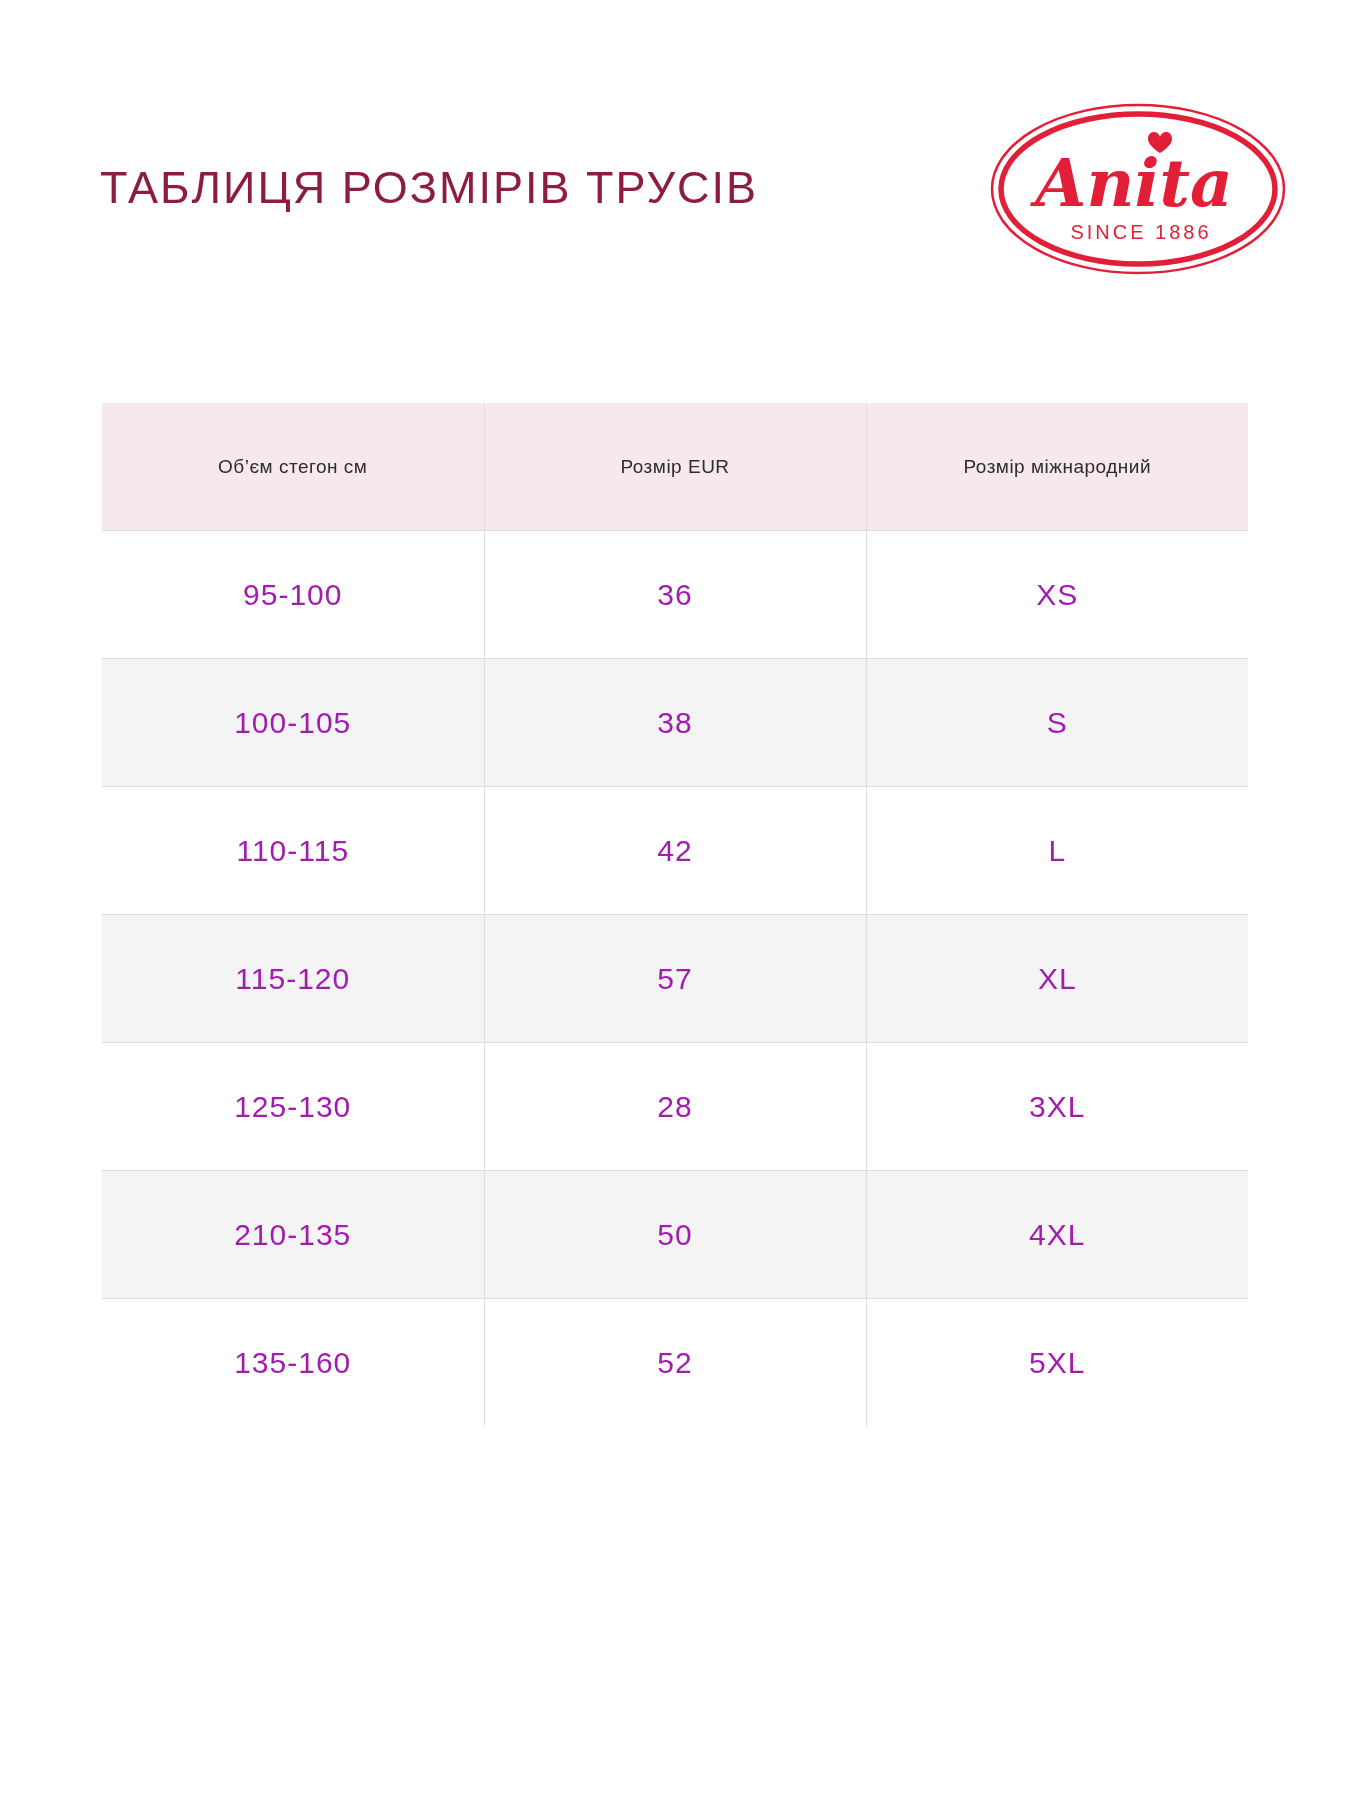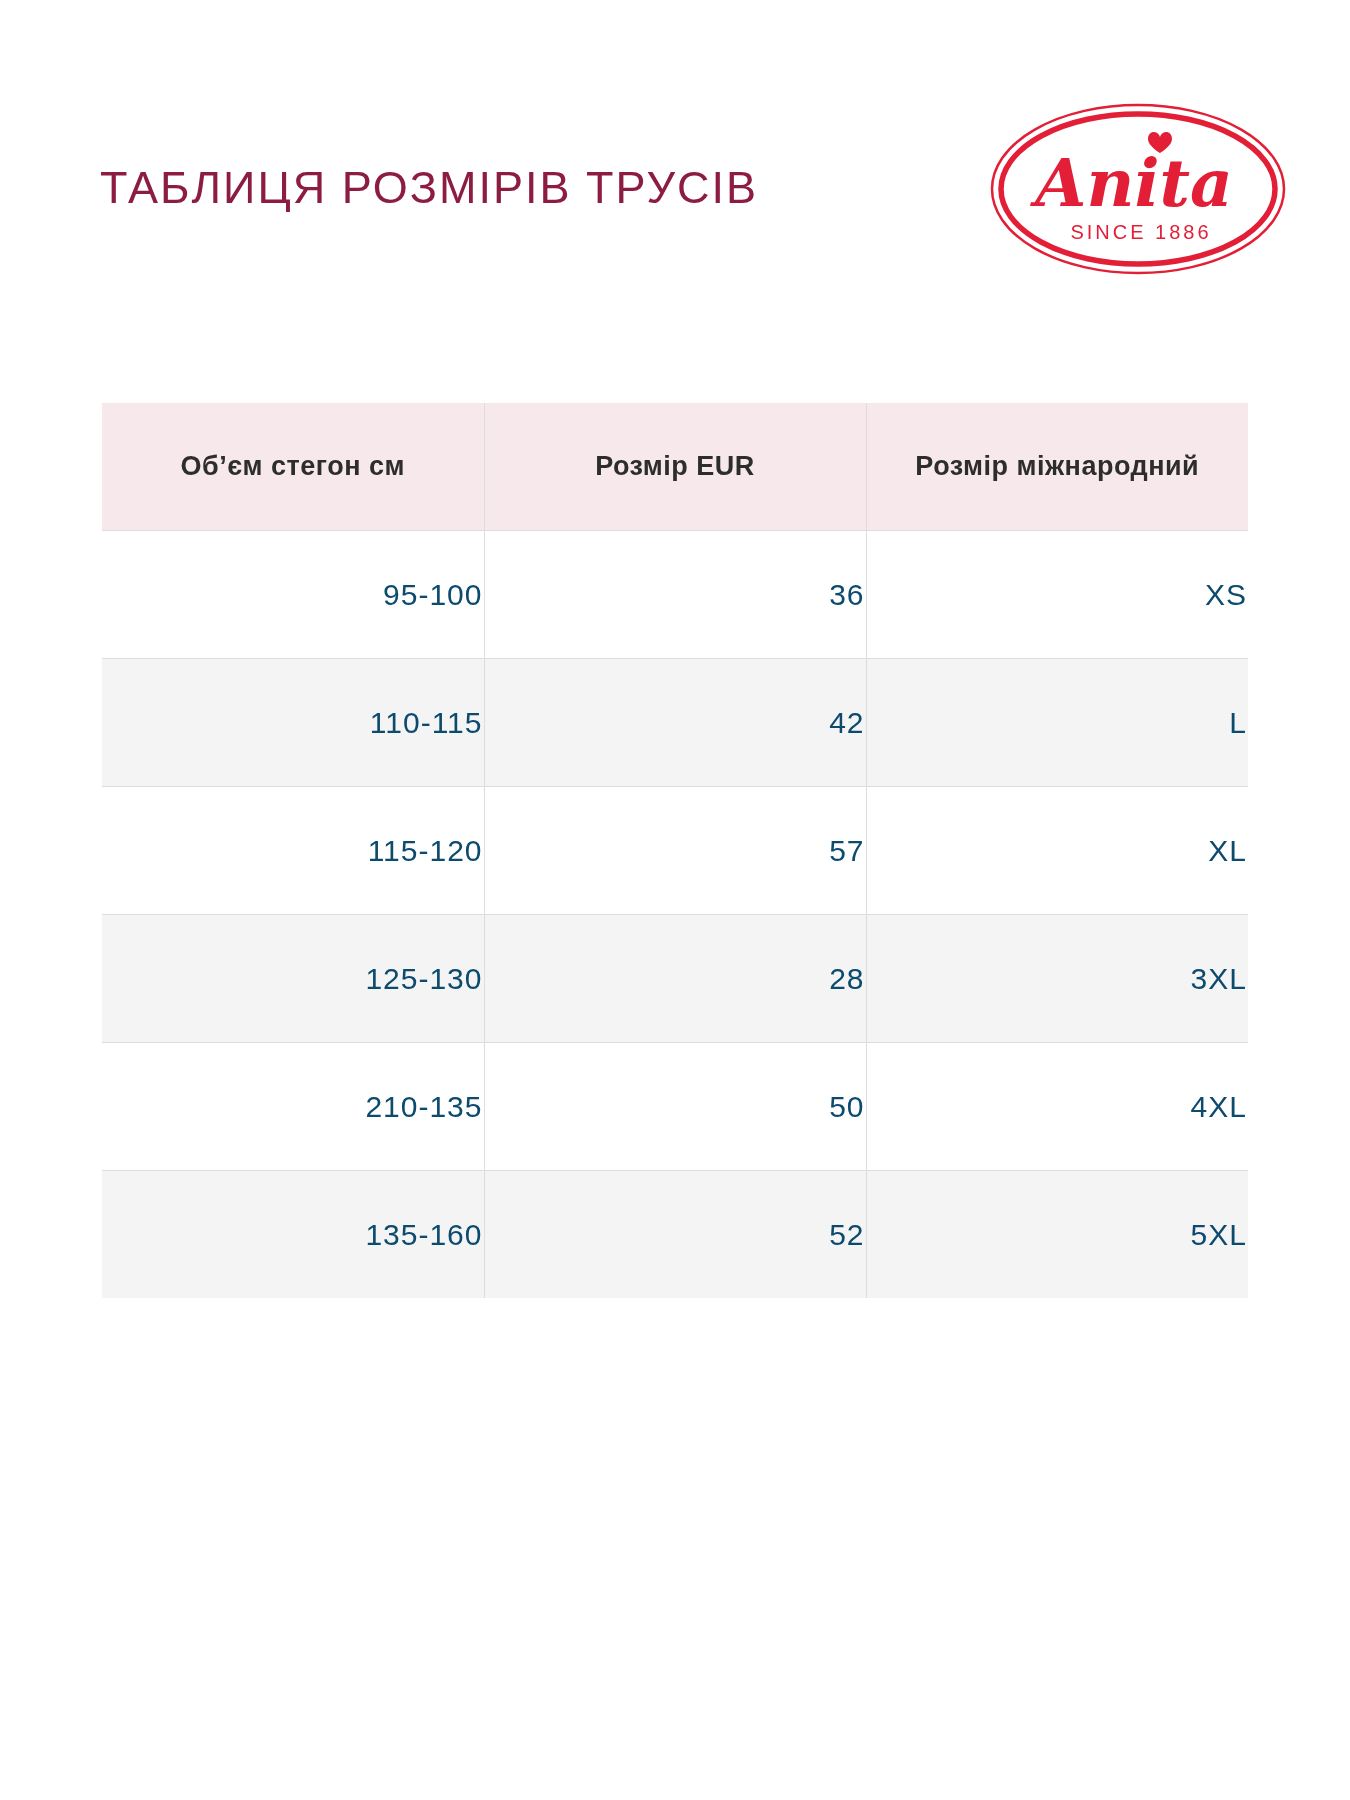--- a/index.html
+++ b/index.html
@@ -36,38 +36,38 @@
     position: absolute;
     left: 102px;
     top: 403px;
     width: 1146px;
     border-collapse: collapse;
     table-layout: fixed;
   }
   .size-table th {
     height: 125px;
     background: #F7E8EB;
-    font-size: 27px;
-    font-weight: 700;
+    font-size: 19px;
+    font-weight: 400;
     color: #2D2D2D;
     text-align: center;
     vertical-align: middle;
     border-bottom: 1px solid #DDDDDD;
     letter-spacing: 0.5px;
   }
   .size-table th:not(:last-child),
   .size-table td:not(:last-child) {
     border-right: 1px solid #DDDDDD;
   }
   .size-table td {
     height: 125px;
     font-size: 30px;
     font-weight: 400;
-    color: #0c4a6e;
-    text-align: right;
+    color: #a21caf;
+    text-align: center;
     vertical-align: middle;
     letter-spacing: 1px;
   }
   .size-table tbody tr:not(:last-child) {
     border-bottom: 1px solid #DDDDDD;
   }
   .size-table tbody tr:nth-child(even) {
     background: #F4F4F4;
   }
   .size-table tbody tr:nth-child(odd) {
@@ -99,20 +99,25 @@
         <th>Розмір міжнародний</th>
       </tr>
     </thead>
     <tbody>
         <tr>
           <td>95-100</td>
           <td>36</td>
           <td>XS</td>
         </tr>
         <tr>
+          <td>100-105</td>
+          <td>38</td>
+          <td>S</td>
+        </tr>
+        <tr>
           <td>110-115</td>
           <td>42</td>
           <td>L</td>
         </tr>
         <tr>
           <td>115-120</td>
           <td>57</td>
           <td>XL</td>
         </tr>
         <tr>

